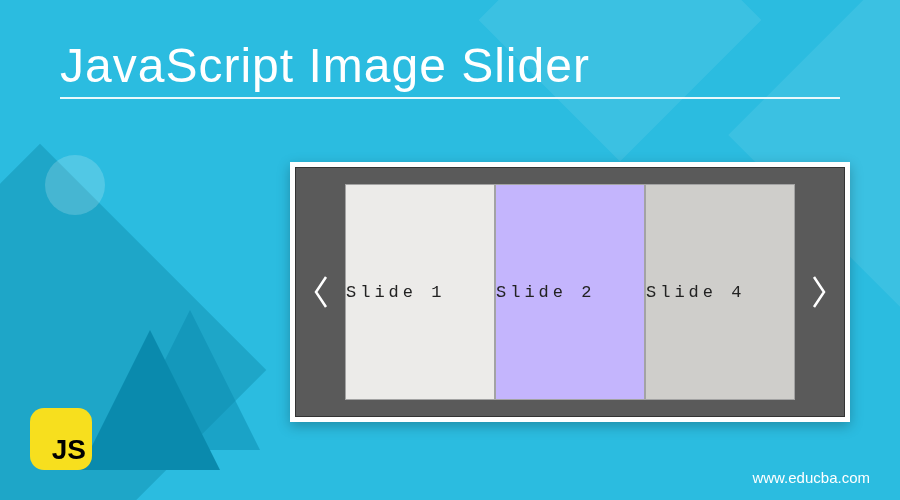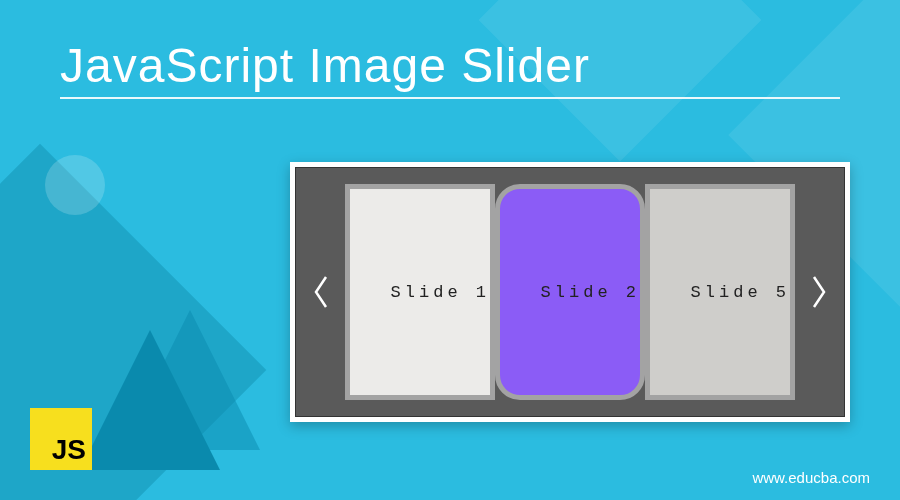--- a/index.html
+++ b/index.html
@@ -119,46 +119,47 @@
     .slides-track {
       display: flex;
       height: 216px;
       gap: 0;
     }
     .slide {
       width: 150px;
       height: 100%;
       display: flex;
       align-items: center;
-      justify-content: flex-end;
+      justify-content: flex-start;
       font-size: 17px;
       letter-spacing: 4px;
       font-family: "Courier New", monospace;
       color: #222;
-      border: 5px solid #a3a3a3;
+      border: 1px solid #a3a3a3;
     }
     .slide.s1 { background: #ecebe9; }
-    .slide.s2 { background: #8b5cf6; border-radius: 25px; }
+    .slide.s2 { background: #c4b5fd; }
     .slide.s3 { background: #cfcecb; }
     
     .js-logo {
       position: absolute;
       left: 30px;
       bottom: 30px;
       width: 62px;
       height: 62px;
       background: #f7df1e;
       display: flex;
       align-items: flex-end;
       justify-content: flex-end;
       padding: 4px 6px;
       font-family: Arial, sans-serif;
       font-weight: bold;
       font-size: 28px;
       color: #000;
+      border-radius: 14px;
     }
     
     .watermark {
       position: absolute;
       right: 30px;
       bottom: 14px;
       color: #fff;
       font-size: 15px;
       font-family: Arial, sans-serif;
       text-align: center;
@@ -186,21 +187,21 @@
         </svg>
     </div>
     <div class="slides-track">
       <div class="slide s1">
           <span>Slide 1</span>
         </div>
       <div class="slide s2">
           <span>Slide 2</span>
         </div>
       <div class="slide s3">
-          <span>Slide 5</span>
+          <span>Slide 4</span>
         </div>
     </div>
     <div class="arrow">
       <svg viewBox="0 0 20 36">
           <polyline points="5,3 15,18 5,33"></polyline>
         </svg>
     </div>
   </div>
 </div>
 

